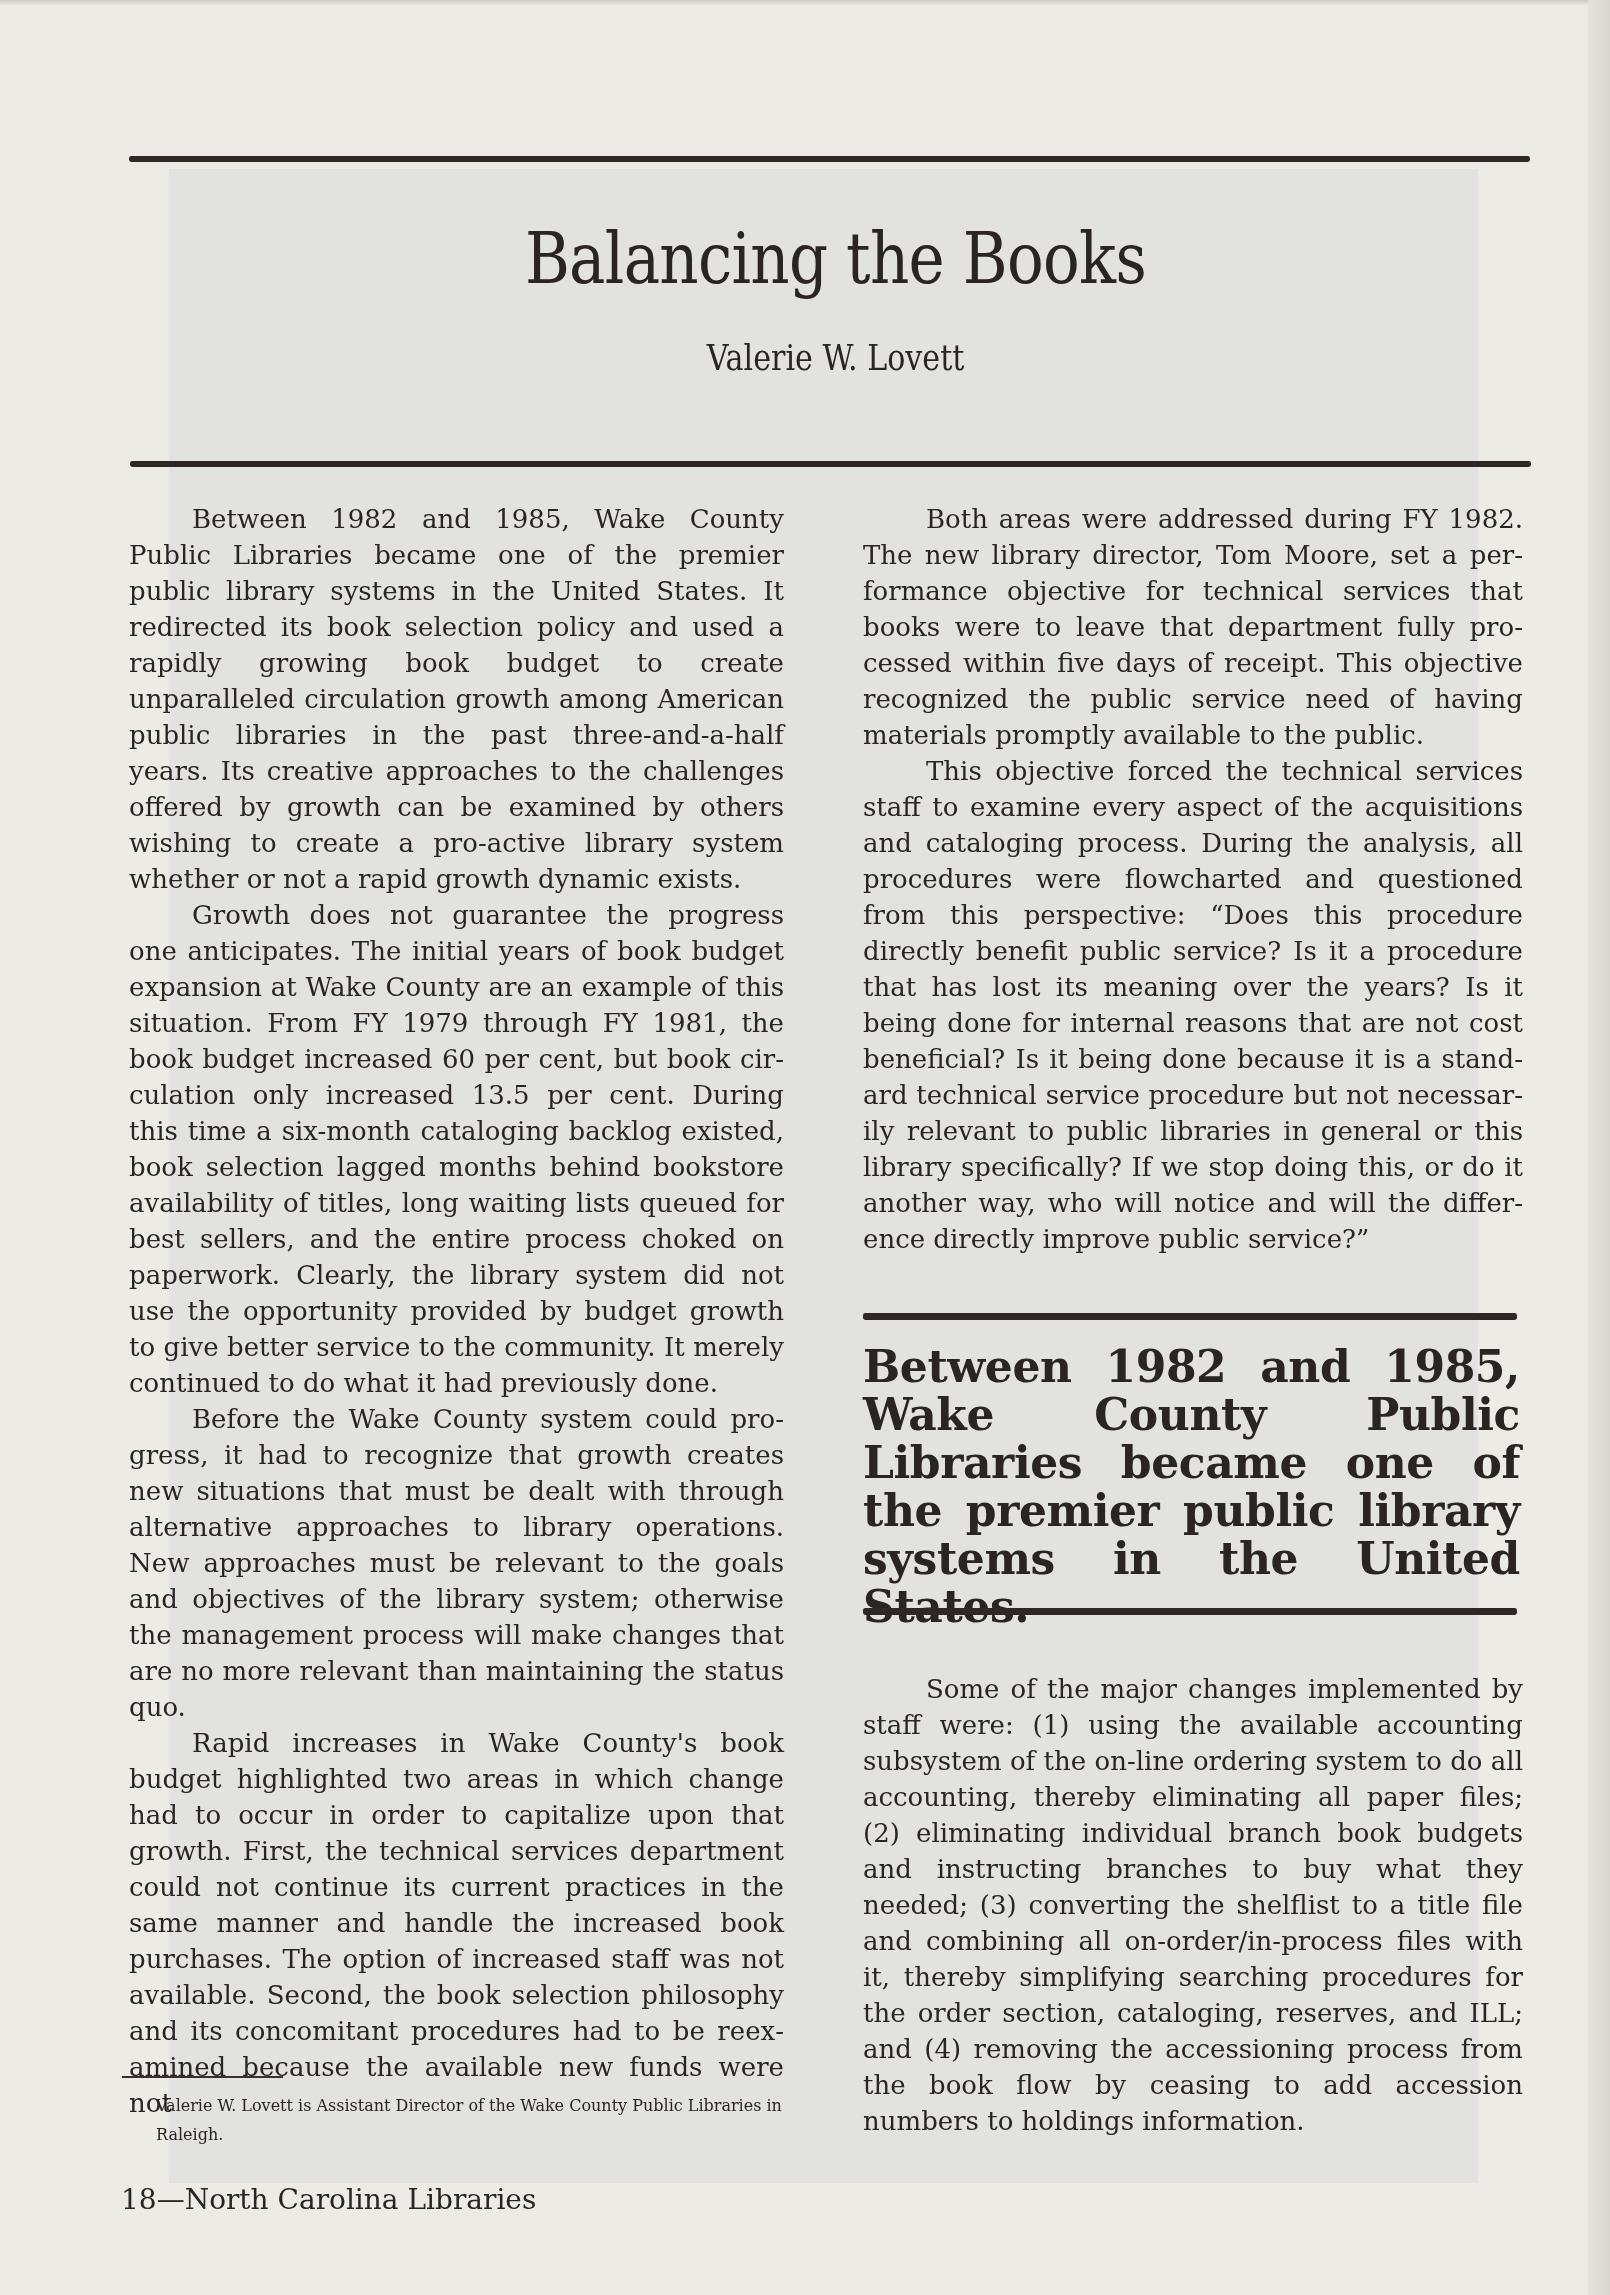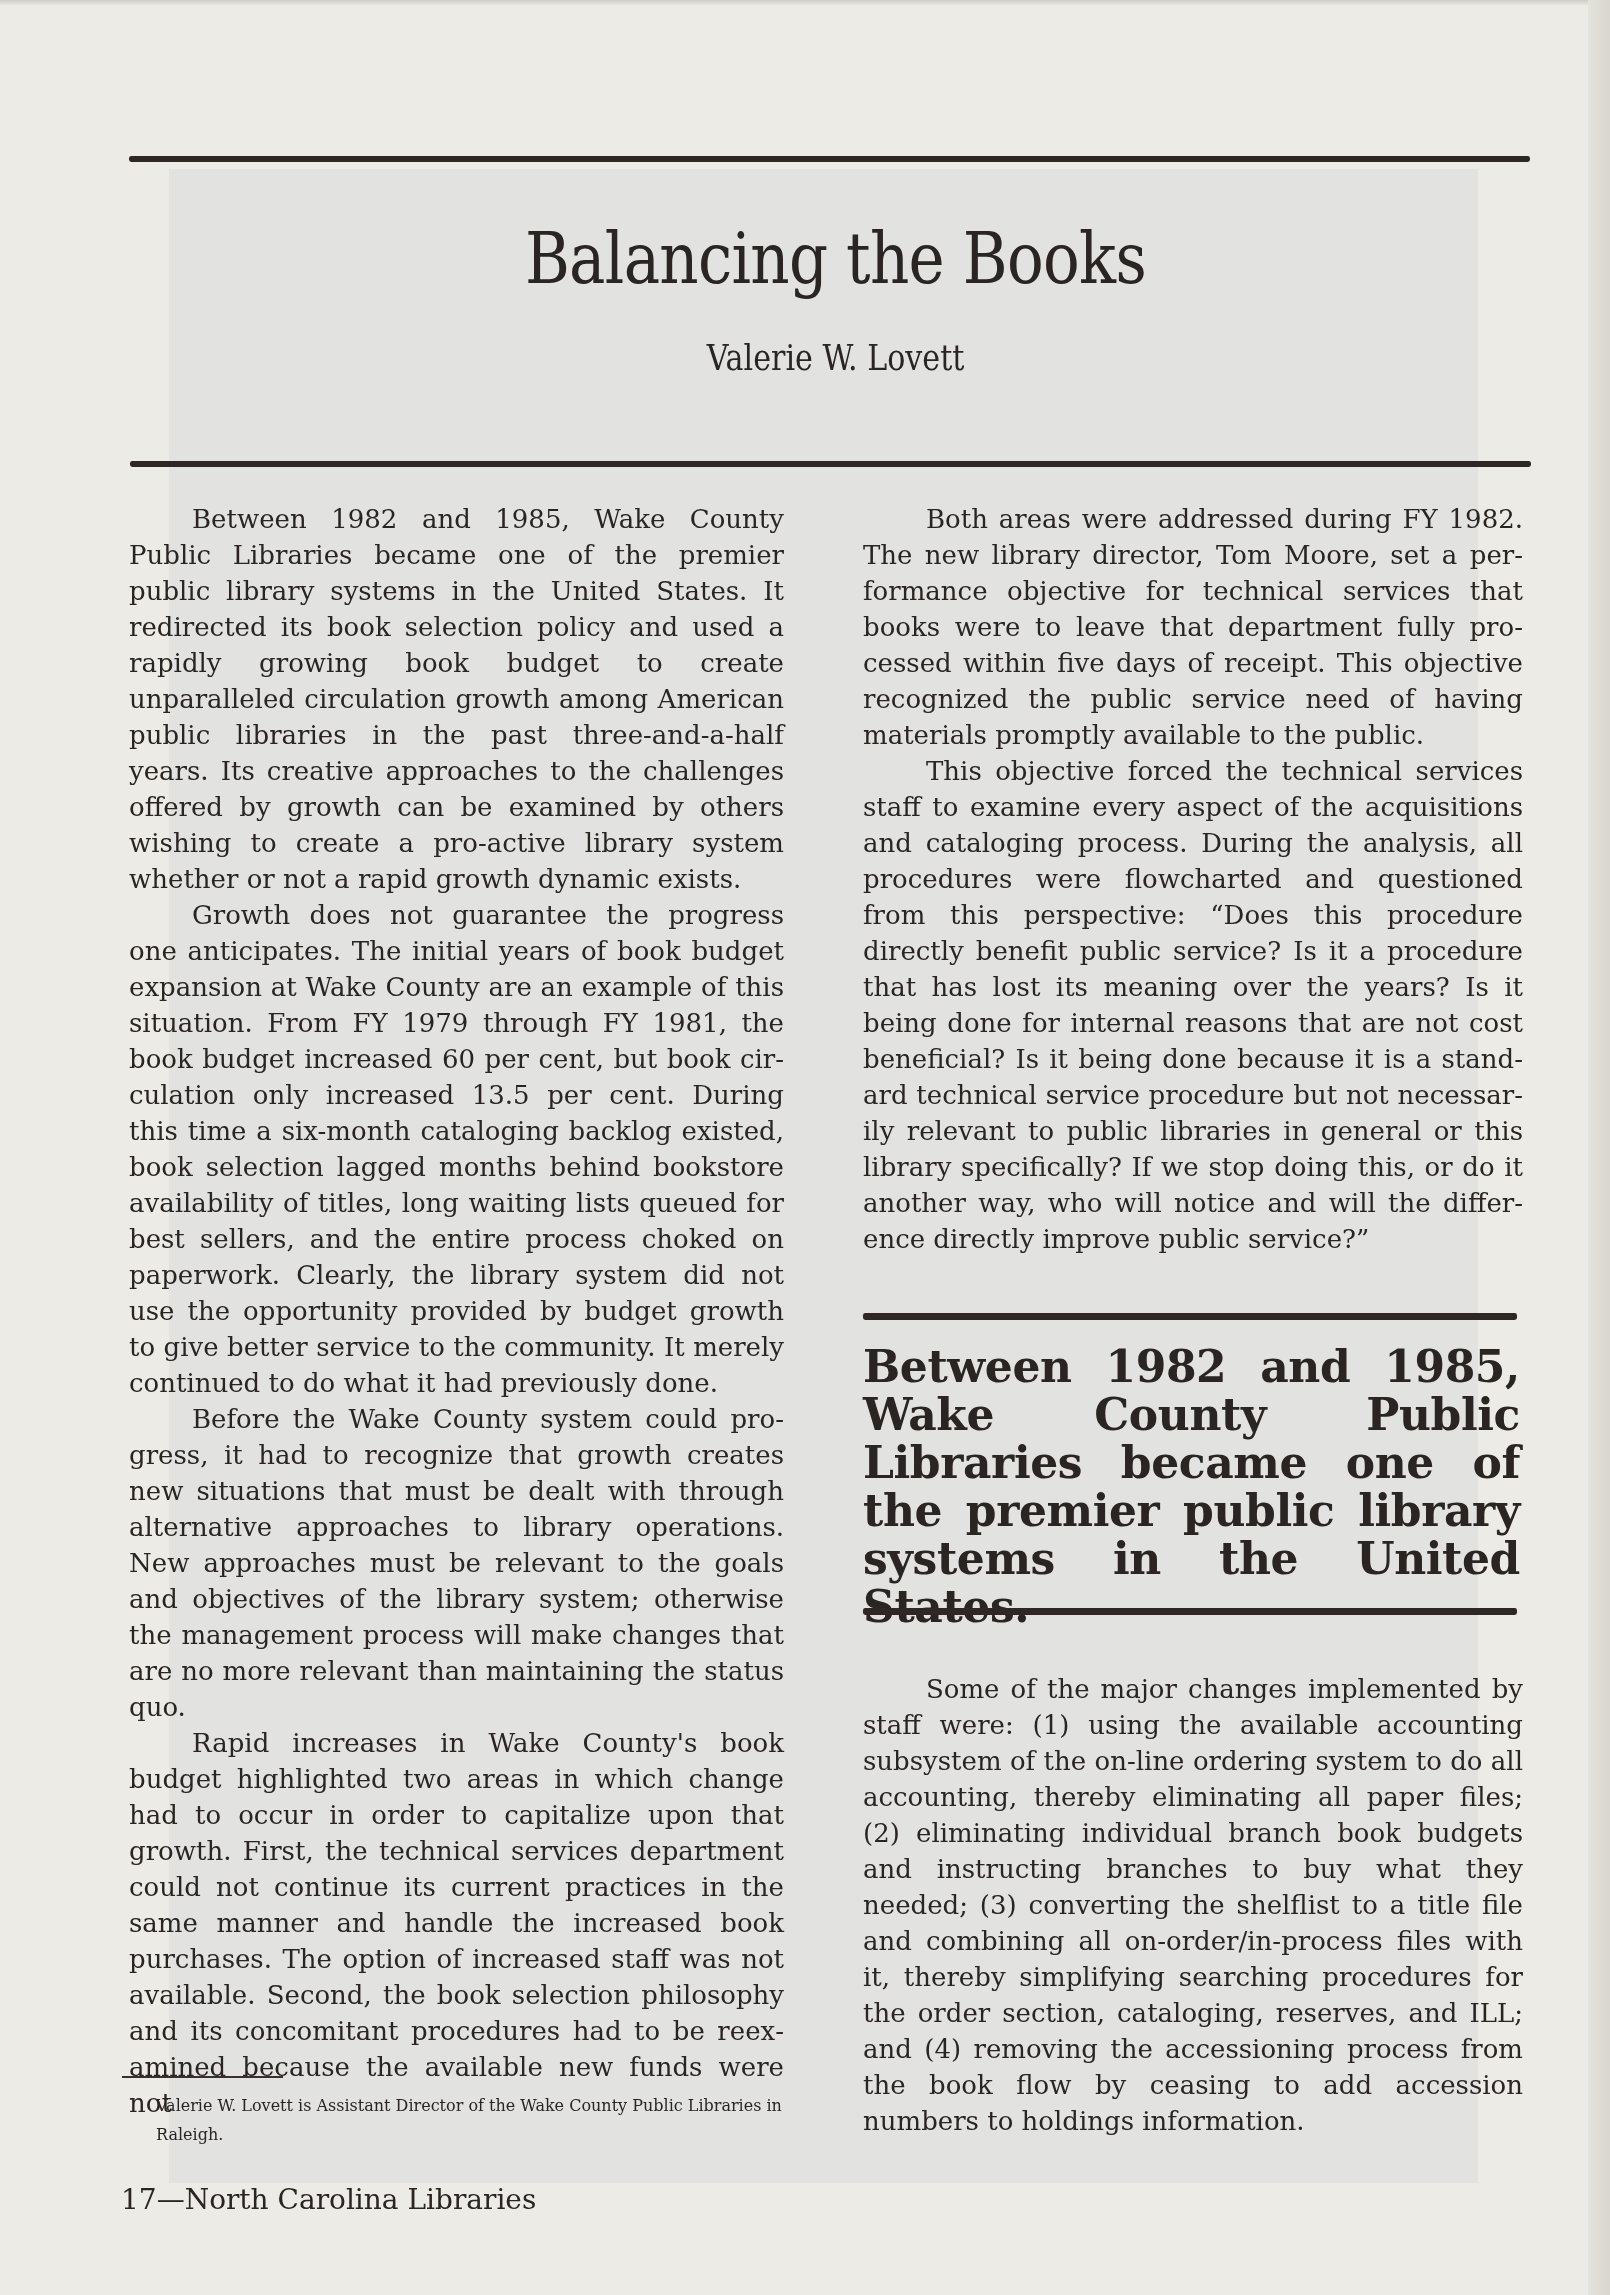--- a/index.html
+++ b/index.html
@@ -84,14 +84,14 @@
 <div class="pull">Between 1982 and 1985, Wake County Public Libraries became one of the premier public li­brary systems in the United States.</div>
 <div class="rule" style="left:863px; top:1608px; width:654px; height:7.2px;"></div>
 
 <div class="col col-right-bottom">
   <p>Some of the major changes implemented by staff were: (1) using the available accounting sub­system of the on-line ordering system to do all accounting, thereby eliminating all paper files; (2) eliminating individual branch book budgets and instructing branches to buy what they needed; (3) converting the shelflist to a title file and combining all on-order/in-process files with it, thereby simplifying searching procedures for the order section, cataloging, reserves, and ILL; and (4) removing the accessioning process from the book flow by ceasing to add accession numbers to holdings information.</p>
 </div>
 
 <div class="foot-rule"></div>
 <div class="footnote">Valerie W. Lovett is Assistant Director of the Wake County Public Libraries in Raleigh.</div>
 
-<div class="footer">17—North Carolina Libraries</div>
+<div class="footer">18—North Carolina Libraries</div>
 
 
 </body></html>

